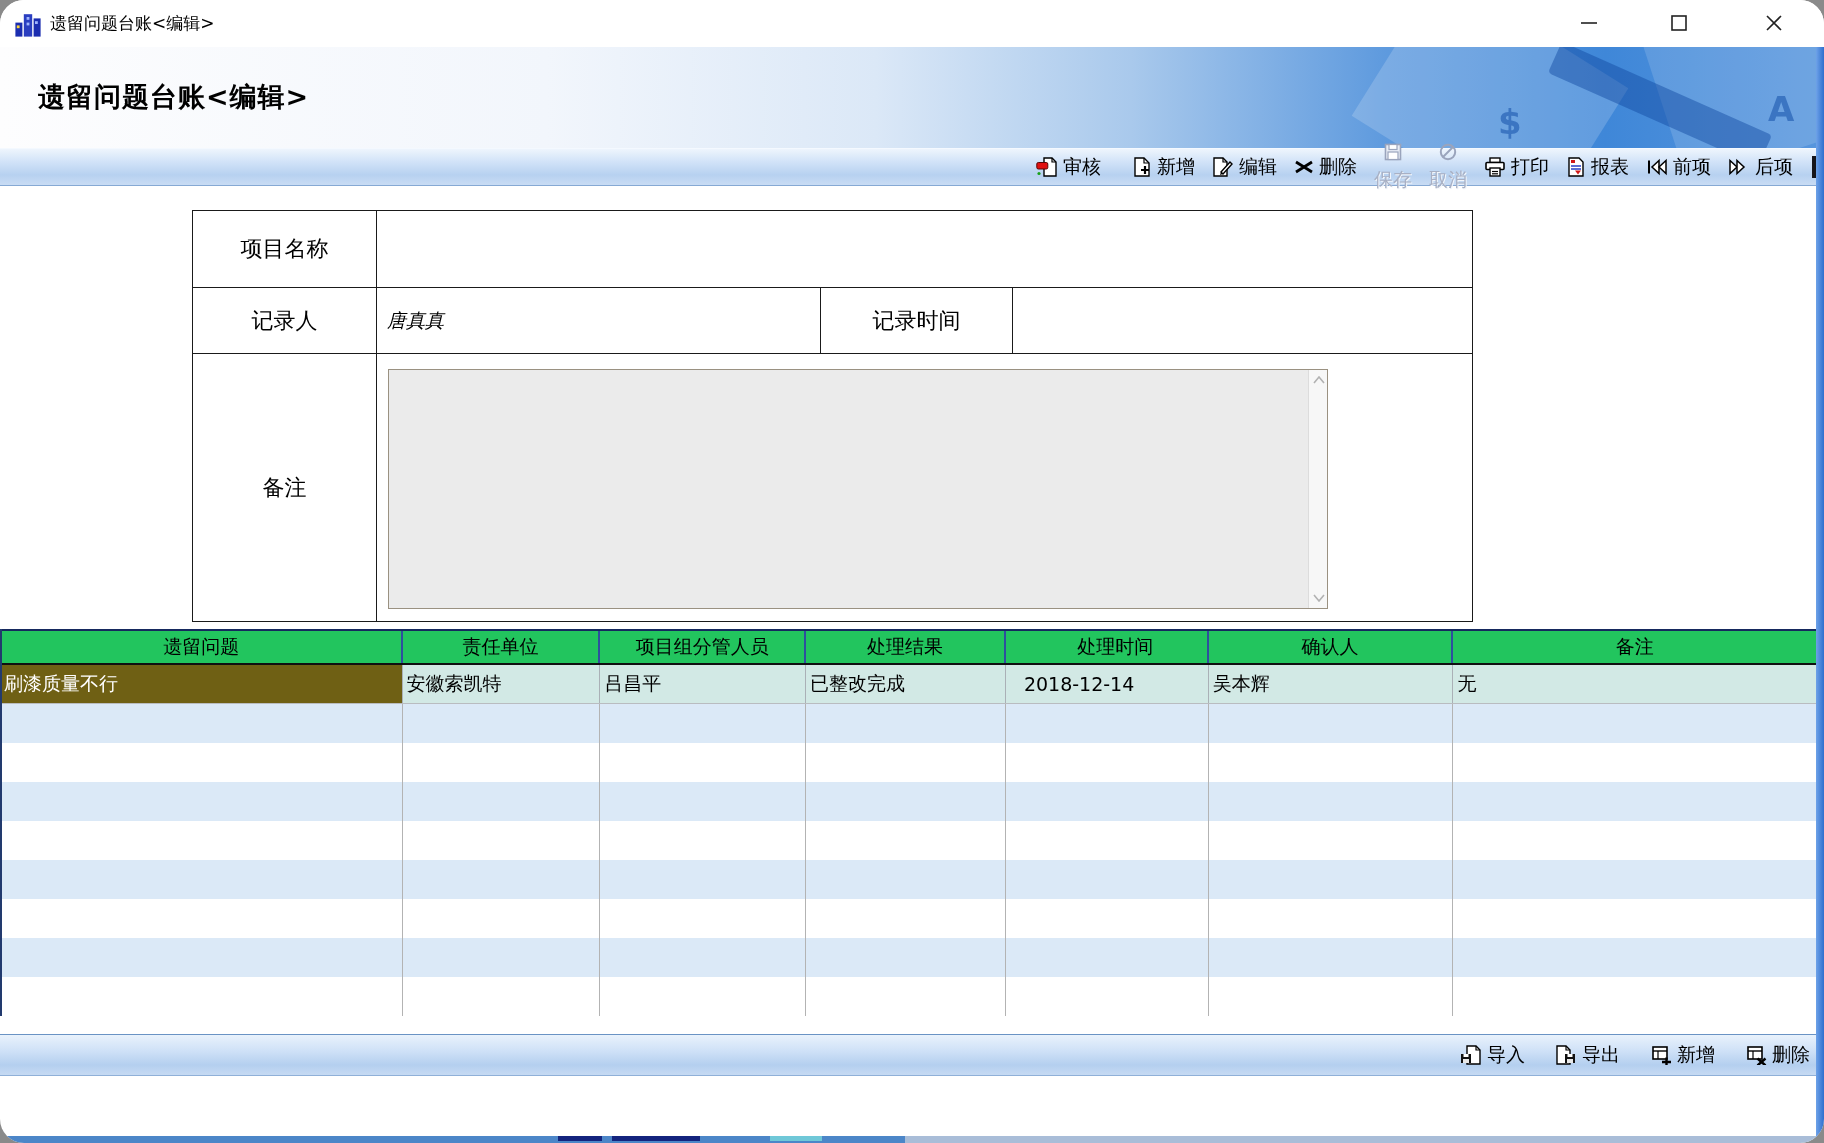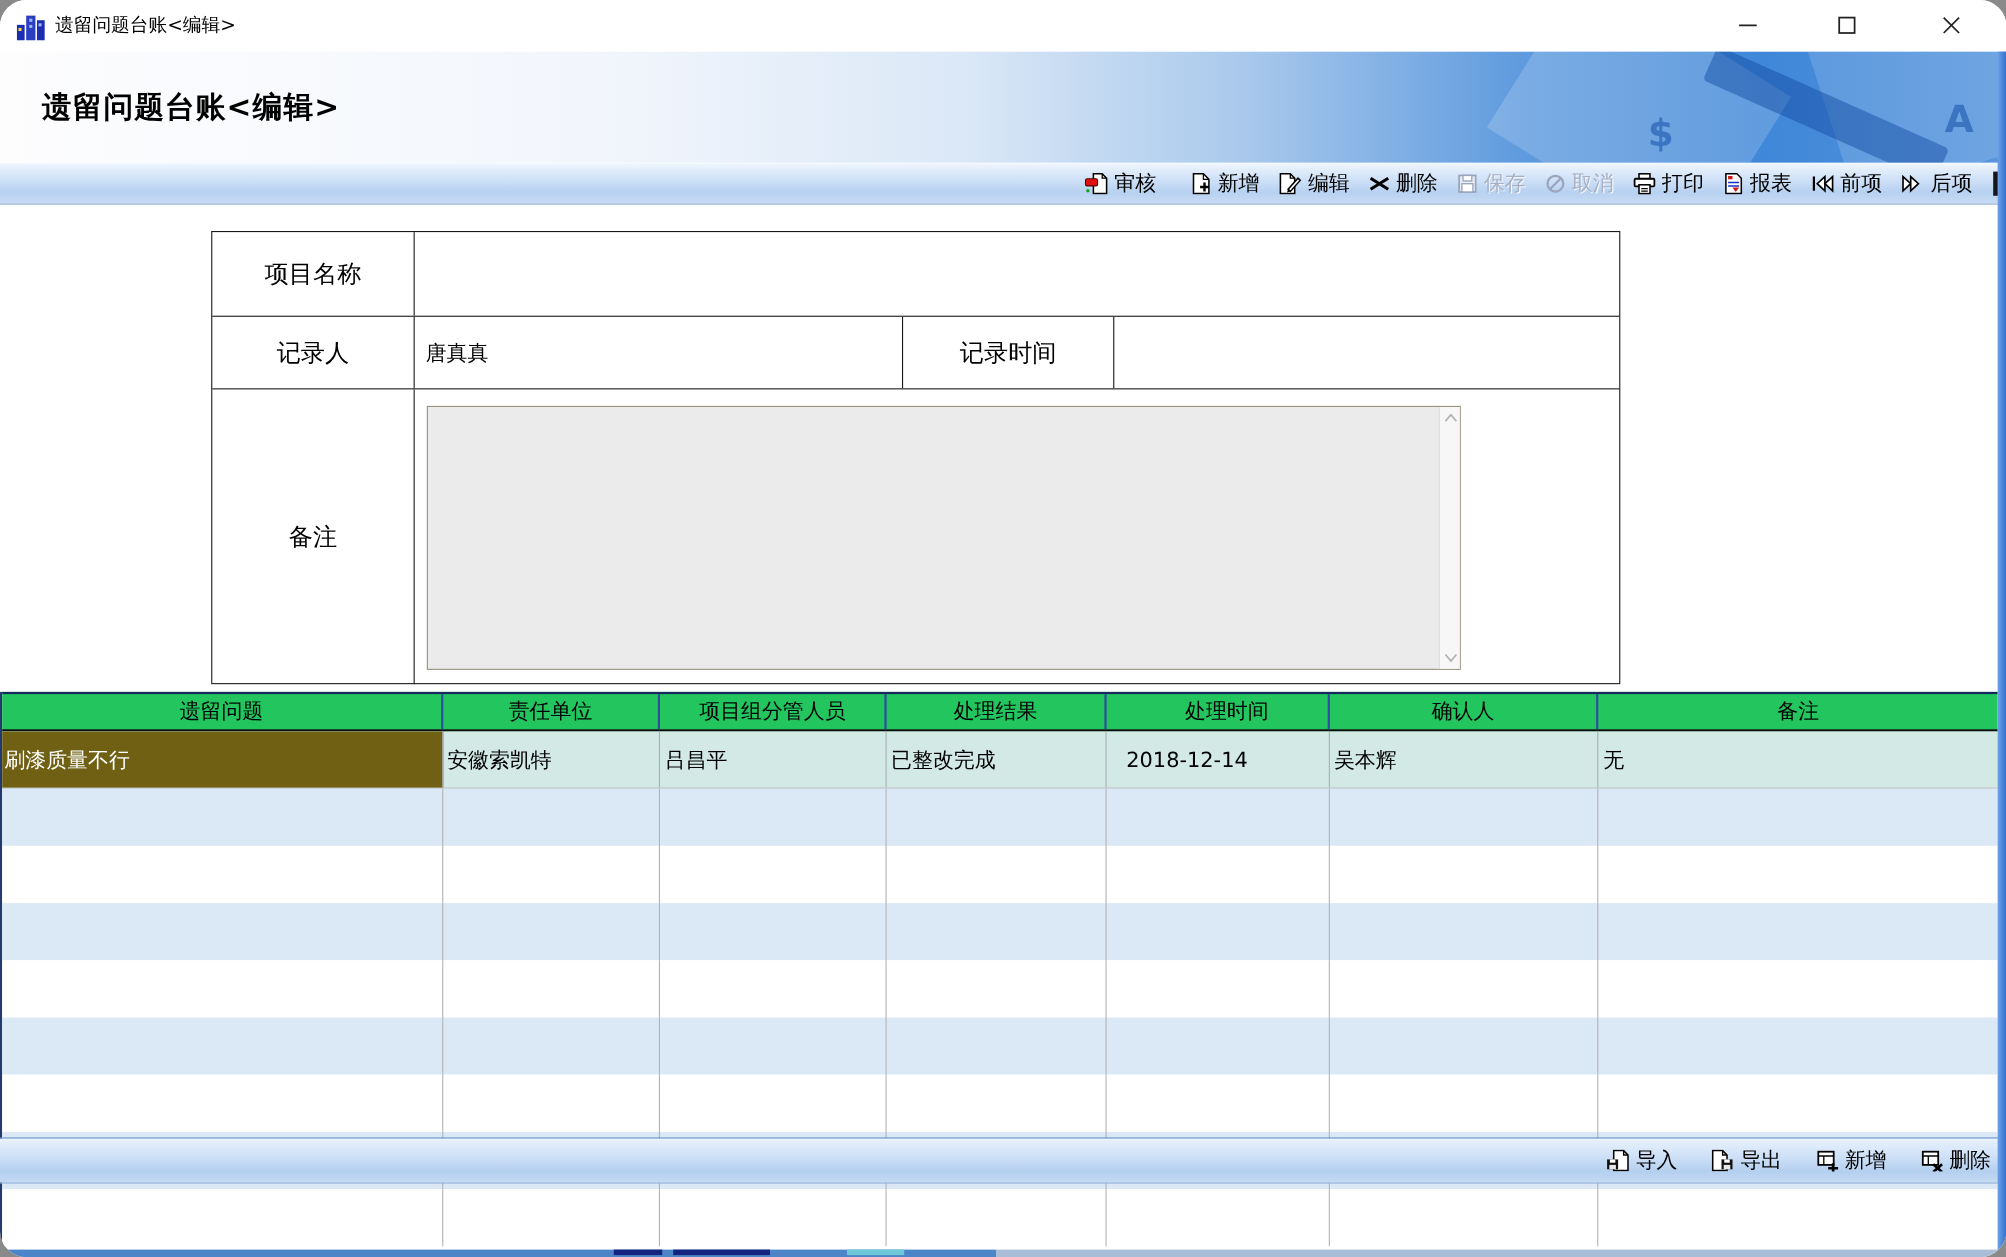--- a/index.html
+++ b/index.html
@@ -36,55 +36,55 @@
 
   
   .toolbar {
     position:absolute; left:0; width:1824px; height:38px;
     background: linear-gradient(180deg,#eef5fd 0%,#d2e3f8 35%,#b7d1f0 72%,#c9dcf4 100%);
     border-top:1px solid #f4f9ff; border-bottom:1px solid #86a9d4;
   }
   .toolbar.top { top:148px; }
   .toolbar-inner { position:absolute; right:4px; top:0; height:100%; display:flex; align-items:center; gap:13px; }
   .tb-btn { display:flex; align-items:center; gap:5px; font-size:19px; white-space:nowrap; cursor:pointer; padding:1px 2px; }
-  .tb-btn.disabled { color:#a8b0c4; cursor:default; text-shadow:1px 1px 0 #f2f6fb; }
+  .tb-btn.disabled { color:#a8b0c4; cursor:default; text-shadow:1px 1px 0 #f2f6fb;flex-direction:column; }
   .tb-btn svg { display:block; }
   .tb-sliver { width:8px; height:22px; background:#15151a; margin-left:4px; }
 
   .grid-toolbar {
     position:absolute; left:0; top:1034px; width:1824px; height:42px;
     background: linear-gradient(180deg,#e9f2fc 0%,#cfe1f7 40%,#b4cfef 75%,#c6daf3 100%);
     border-top:1px solid #6a93c4; border-bottom:1px solid #8fb0d8;
   }
   .grid-toolbar .toolbar-inner { right:12px; gap:26px; }
 
   
   .form-box { position:absolute; left:192px; top:210px; width:1281px; height:412px; border:1px solid #1a1a1a; background:#fff; }
   .f-row1 { position:absolute; left:0; top:0; width:100%; height:77px; border-bottom:1px solid #1a1a1a; display:flex;justify-content:flex-end; }
   .f-row2 { position:absolute; left:0; top:77px; width:100%; height:66px; border-bottom:1px solid #1a1a1a; display:flex; }
   .f-row3 { position:absolute; left:0; top:143px; width:100%; height:268px; display:flex; }
   .f-label { width:184px; border-right:1px solid #1a1a1a; display:flex; align-items:center; justify-content:center; font-size:22px; flex:none; }
   .f-val { display:flex; align-items:center; font-size:19px; padding-left:10px; }
   .v-project { flex:1; }
-  .v-recorder { width:444px; border-right:1px solid #1a1a1a; flex:none; }
+  .v-recorder { width:444px; border-right:1px solid #1a1a1a; flex:none;font-style:italic; }
   .l-time { width:192px; border-right:1px solid #1a1a1a; flex:none; display:flex; align-items:center; justify-content:center; font-size:22px; }
   .v-time { flex:1; font-size:17px; padding-left:22px; }
   .remark-area {
     position:absolute; left:195px; top:158px; width:940px; height:240px;
     background:#ebebeb; border:1px solid #9a9181;
   }
   .remark-scroll { position:absolute; right:0; top:0; width:19px; height:100%; background:#f7f7f7; border-left:1px solid #dcdcdc; }
   .rs-arrow { position:absolute; left:0; width:19px; height:20px; display:flex; align-items:center; justify-content:center; cursor:pointer; }
   .rs-arrow.up { top:0; } .rs-arrow.down { bottom:0; }
 
   
   .issues-table { position:absolute; left:0; top:629px; width:1816px; border-left:2px solid #223a6e; }
   .thead { display:flex; height:36px; background:#22c55e; border-top:2px solid #16295e; border-bottom:2px solid #101010; }
   .th { display:flex; align-items:center; justify-content:center; font-size:19px; border-right:2px solid #2e4f9e; }
-  .tr { display:flex; height:52px; }
+  .tr { display:flex; height:39px; }
   .td { display:flex; align-items:center; font-size:19px; padding-left:4px; border-right:1px solid #aab0b6; overflow:hidden; white-space:nowrap; }
   .c0{width:401px;} .c1{width:198px;} .c2{width:206px;} .c3{width:200px;} .c4{width:203px;padding-left:18px;} .c5{width:245px;} .c6{width:363px; border-right:none;}
   .tr.data { background:#d2e9e5; border-bottom:1px solid #b9bcc0; }
   .tr.data .td.sel { background:#6f6014; color:#fff; padding-left:2px; }
   .tr.alt { background:#dbe9f7; }
   .tr.plain { background:#fff; }
   .tr.empty .td { border-right:1px solid #b3b3b3; }
   .tr.empty .td.c6 { border-right:none; }
 
   

